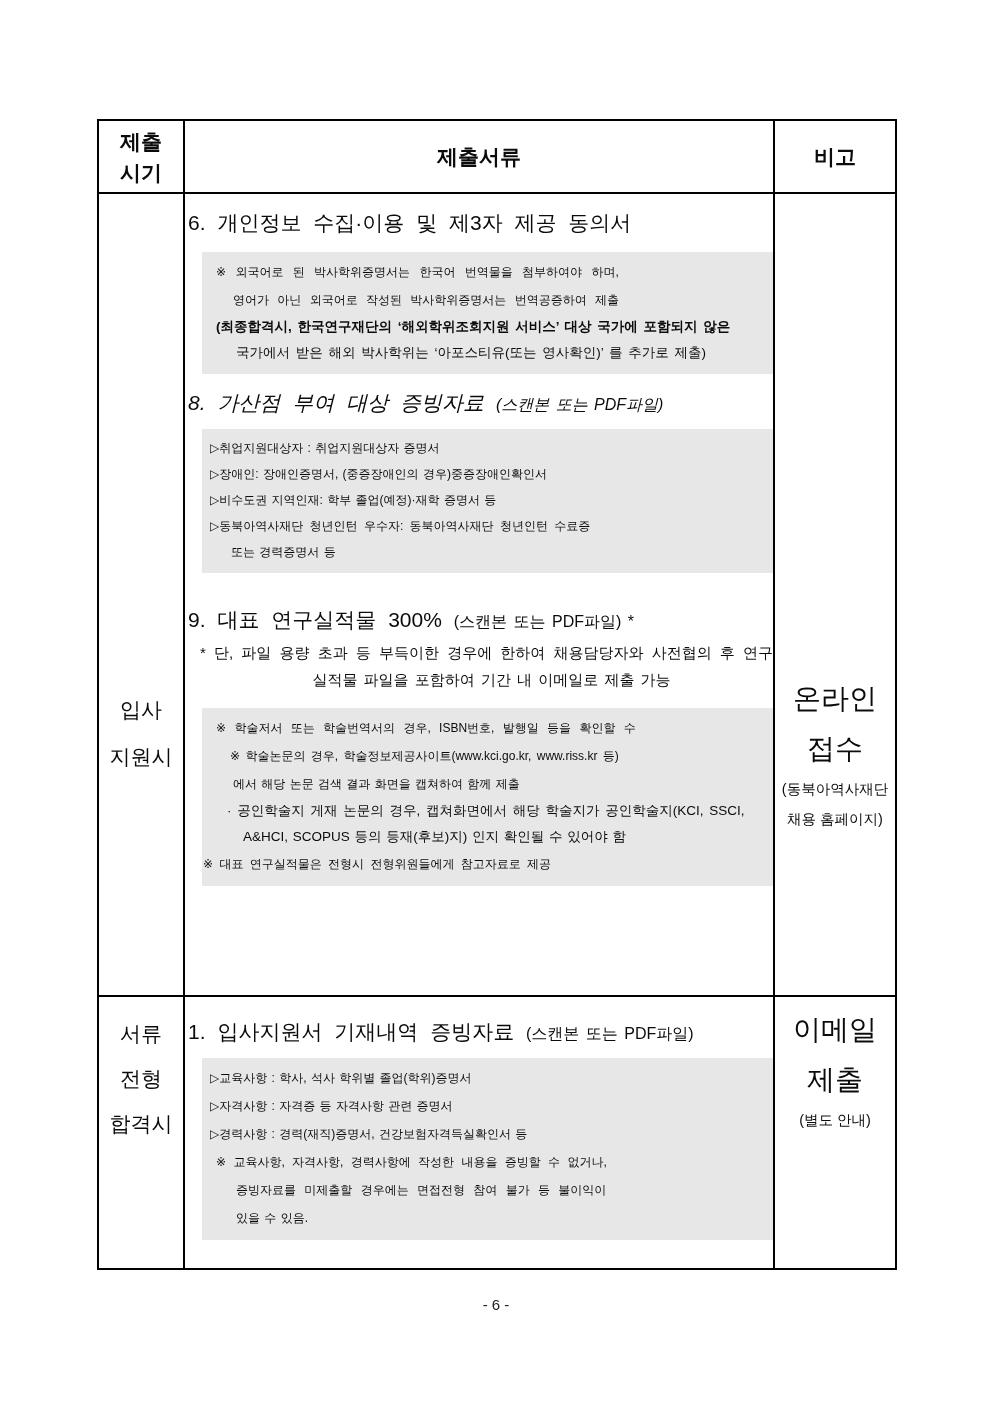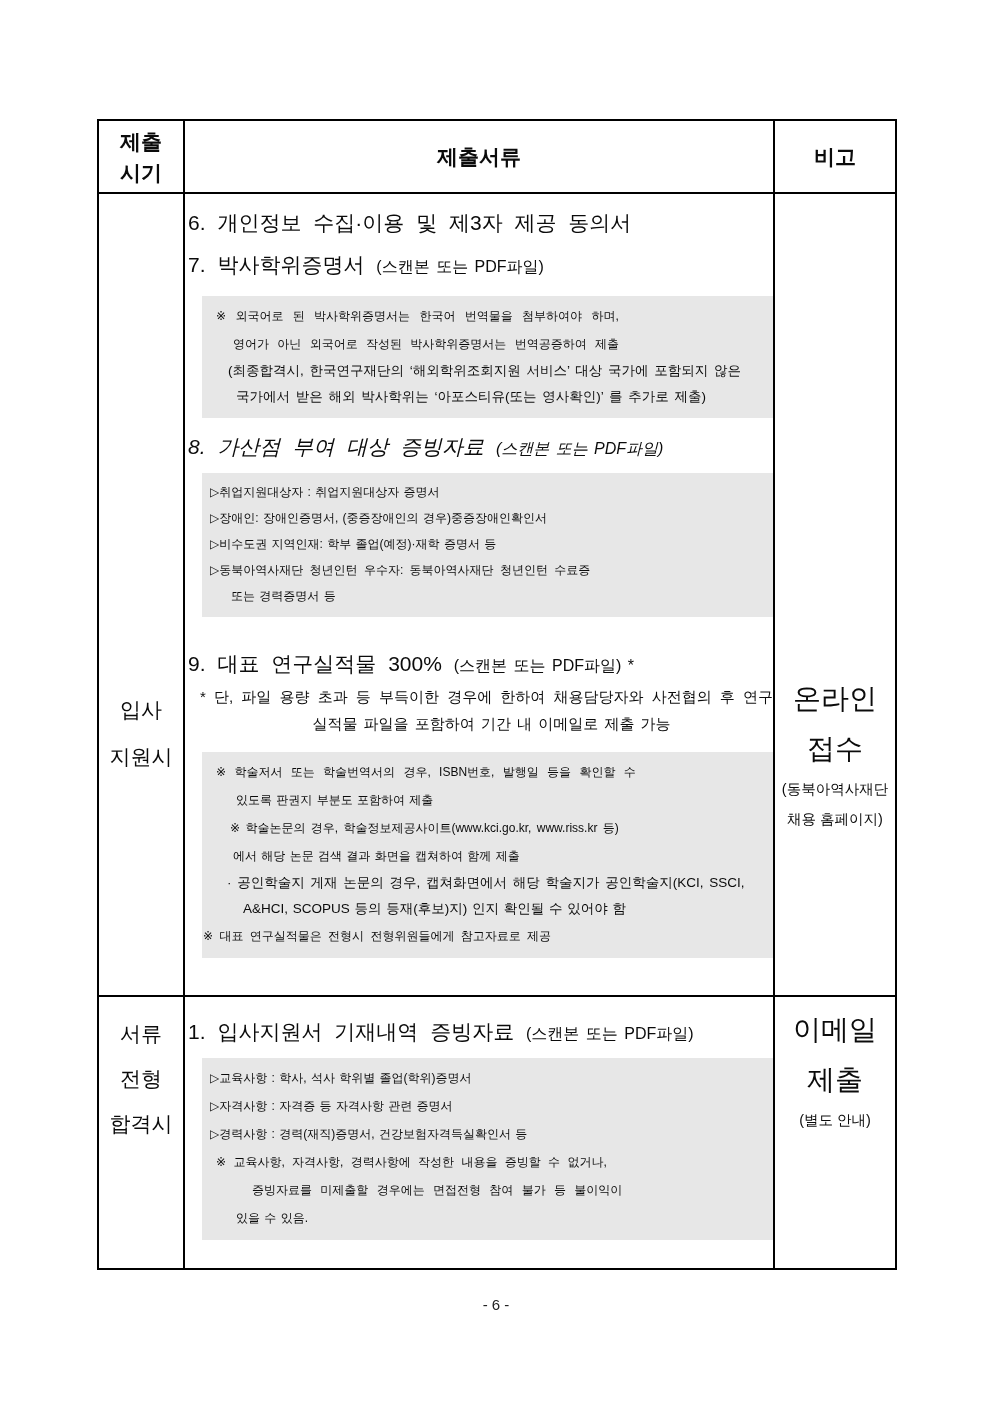--- a/index.html
+++ b/index.html
@@ -67,43 +67,41 @@
         <div class="hline">비고</div>
       </div>
       <div class="cell time-cell r0">
         <div class="time-label">
           <div class="time-line">입사</div>
           <div class="time-line">지원시</div>
         </div>
       </div>
       <div class="cell docs-cell r0">
         <div class="item" style="margin-top: 14px;"><div class="num" style="display: inline-block;">6.</div><span>개인정보 수집·이용 및 제3자 제공 동의서</span></div>
-        <div class="item" style="margin-top: 12px;"><div class="num" style="display: inline-block;">7.</div><span>박사학위증명서</span><span> </span><span class="sub">(스캔본 또는 PDF파일)</span></div>
         <div class="gbox" style="margin-top: 14px;">
           <div class="gline n" style="padding-left: 14px; word-spacing: 6px;">※ 외국어로 된 박사학위증명서는 한국어 번역물을 첨부하여야 하며,</div>
           <div class="gline n" style="padding-left: 31px; word-spacing: 5px;">영어가 아닌 외국어로 작성된 박사학위증명서는 번역공증하여 제출</div>
-          <div class="gline s" style="padding-left: 26px; word-spacing: 2px;">(최종합격시, 한국연구재단의 ‘해외학위조회지원 서비스’ 대상 국가에 포함되지 않은</div>
+          <div class="gline s" style="padding-left: 14px; word-spacing: 2px; font-weight: bold;">(최종합격시, 한국연구재단의 ‘해외학위조회지원 서비스’ 대상 국가에 포함되지 않은</div>
           <div class="gline s" style="padding-left: 34px; word-spacing: 2px;">국가에서 받은 해외 박사학위는 ‘아포스티유(또는 영사확인)’ 를 추가로 제출)</div>
         </div>
         <div class="item" style="margin-top: 14px; font-style: italic;"><div class="num" style="display: inline-block;">8.</div><span>가산점 부여 대상 증빙자료</span><span> </span><span class="sub">(스캔본 또는 PDF파일)</span></div>
         <div class="gbox tight" style="margin-top: 9px;">
           <div class="gline n" style="padding-left: 8px; word-spacing: 1px;">▷취업지원대상자 : 취업지원대상자 증명서</div>
           <div class="gline n" style="padding-left: 8px; word-spacing: 1px;">▷장애인: 장애인증명서, (중증장애인의 경우)중증장애인확인서</div>
           <div class="gline n" style="padding-left: 8px; word-spacing: 1px;">▷비수도권 지역인재: 학부 졸업(예정)·재학 증명서 등</div>
           <div class="gline n" style="padding-left: 8px; word-spacing: 3px;">▷동북아역사재단 청년인턴 우수자: 동북아역사재단 청년인턴 수료증</div>
           <div class="gline n" style="padding-left: 29px; word-spacing: 1px;">또는 경력증명서 등</div>
         </div>
         <div class="item" style="margin-top: 32px;"><div class="num" style="display: inline-block;">9.</div><span>대표 연구실적물 300%</span><span> </span><span class="sub">(스캔본 또는 PDF파일) *</span></div>
         <div class="fnote" style="margin-top: 2px; text-align: center;">
           <div class="gline n" style="padding-left: 12px; word-spacing: 4px;">* 단, 파일 용량 초과 등 부득이한 경우에 한하여 채용담당자와 사전협의 후 연구</div>
           <div class="gline n" style="padding-left: 22px; word-spacing: 2px;">실적물 파일을 포함하여 기간 내 이메일로 제출 가능</div>
         </div>
         <div class="gbox" style="margin-top: 15px;">
           <div class="gline n" style="padding-left: 14px; word-spacing: 5px;">※ 학술저서 또는 학술번역서의 경우, ISBN번호, 발행일 등을 확인할 수</div>
-          <div class="gline n" style="padding-left: 34px; word-spacing: 1px;">있도록 판권지 부분도 포함하여 제출</div>
           <div class="gline n" style="padding-left: 28px; word-spacing: 2px;">※ 학술논문의 경우, 학술정보제공사이트(www.kci.go.kr, www.riss.kr 등)</div>
           <div class="gline n" style="padding-left: 31px; word-spacing: 1px;">에서 해당 논문 검색 결과 화면을 캡쳐하여 함께 제출</div>
           <div class="gline s" style="padding-left: 25px; word-spacing: 2px;">· 공인학술지 게재 논문의 경우, 캡쳐화면에서 해당 학술지가 공인학술지(KCI, SSCI,</div>
           <div class="gline s" style="padding-left: 41px; word-spacing: 1px;">A&amp;HCI, SCOPUS 등의 등재(후보)지) 인지 확인될 수 있어야 함</div>
           <div class="gline n" style="padding-left: 1px; word-spacing: 3px;">※ 대표 연구실적물은 전형시 전형위원들에게 참고자료로 제공</div>
         </div>
       </div>
       <div class="cell remark-cell last-col r0">
         <div class="remark-pad">
           <div class="remark-line lg">온라인</div>
@@ -119,21 +117,21 @@
           <div class="time-line">합격시</div>
         </div>
       </div>
       <div class="cell docs-cell r1 last-row">
         <div class="item" style="margin-top: 20px;"><div class="num" style="display: inline-block;">1.</div><span>입사지원서 기재내역 증빙자료</span><span> </span><span class="sub">(스캔본 또는 PDF파일)</span></div>
         <div class="gbox" style="margin-top: 9px;">
           <div class="gline n" style="padding-left: 8px; word-spacing: 1px;">▷교육사항 : 학사, 석사 학위별 졸업(학위)증명서</div>
           <div class="gline n" style="padding-left: 8px; word-spacing: 1px;">▷자격사항 : 자격증 등 자격사항 관련 증명서</div>
           <div class="gline n" style="padding-left: 8px; word-spacing: 1px;">▷경력사항 : 경력(재직)증명서, 건강보험자격득실확인서 등</div>
           <div class="gline n" style="padding-left: 14px; word-spacing: 4px;">※ 교육사항, 자격사항, 경력사항에 작성한 내용을 증빙할 수 없거나,</div>
-          <div class="gline n" style="padding-left: 34px; word-spacing: 5px; margin-left: 16px;">증빙자료를 미제출할 경우에는 면접전형 참여 불가 등 불이익이</div>
+          <div class="gline n" style="padding-left: 34px; word-spacing: 5px;">증빙자료를 미제출할 경우에는 면접전형 참여 불가 등 불이익이</div>
           <div class="gline n" style="padding-left: 34px; word-spacing: 1px;">있을 수 있음.</div>
         </div>
       </div>
       <div class="cell remark-cell last-col r1 last-row">
         <div class="remark-pad">
           <div class="remark-line lg">이메일</div>
           <div class="remark-line lg">제출</div>
           <div class="remark-line sm">(별도 안내)</div>
         </div>
       </div>

